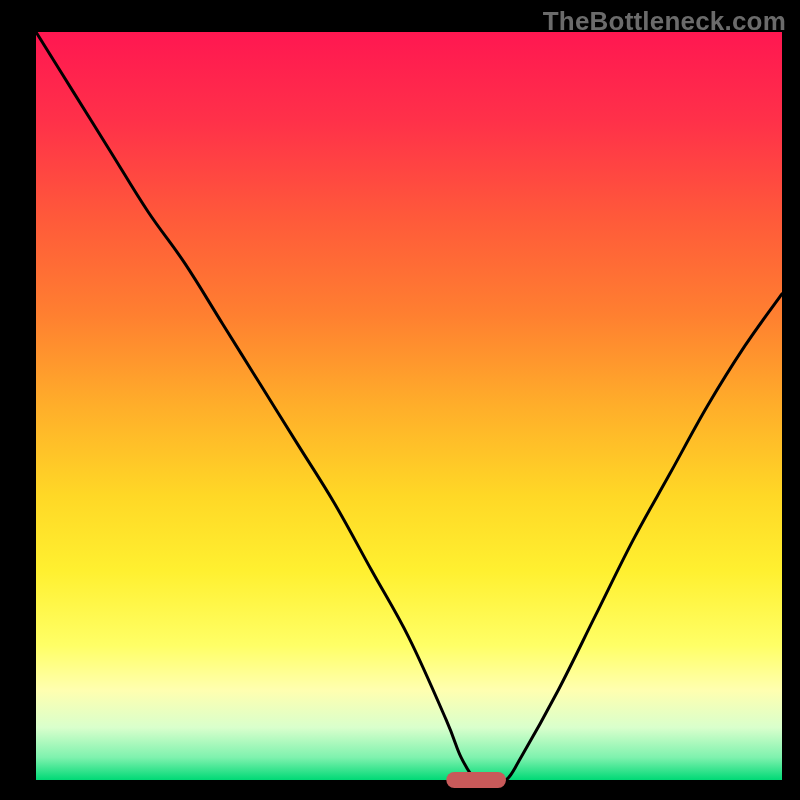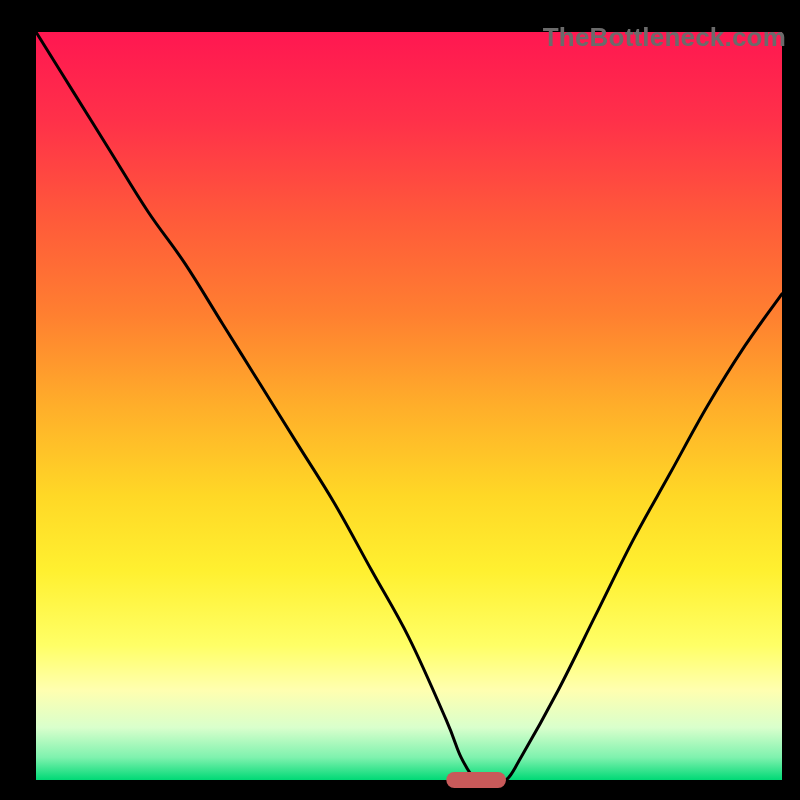--- a/index.html
+++ b/index.html
@@ -18,21 +18,20 @@
   .watermark {
     position: absolute;
     top: 6px;
     right: 14px;
     font-family: Arial, Helvetica, sans-serif;
     font-size: 26px;
     font-weight: 600;
     color: #6b6b6b;
     z-index: 10;
     letter-spacing: 0.2px;
-    margin-top: 16px;
   }
   svg {
     position: absolute;
     top: 0;
     left: 0;
   }
 </style>
 </head>
 <body>
 

